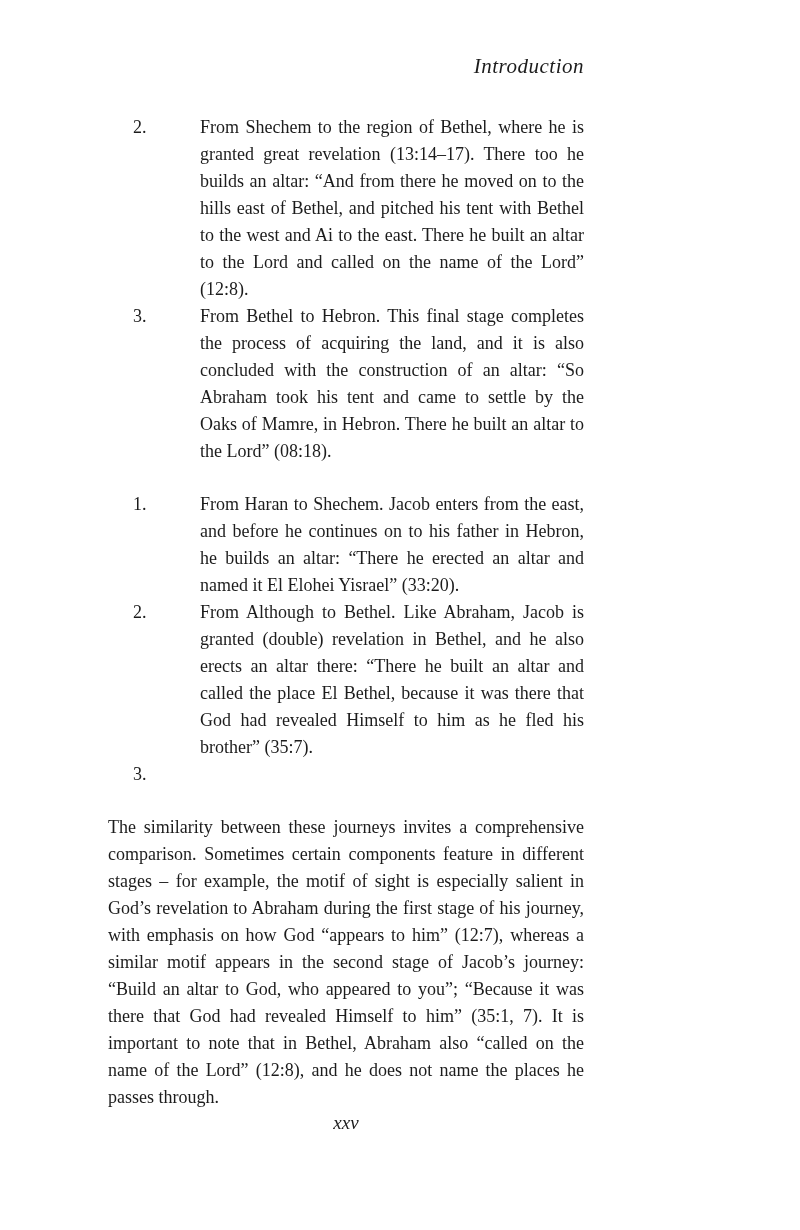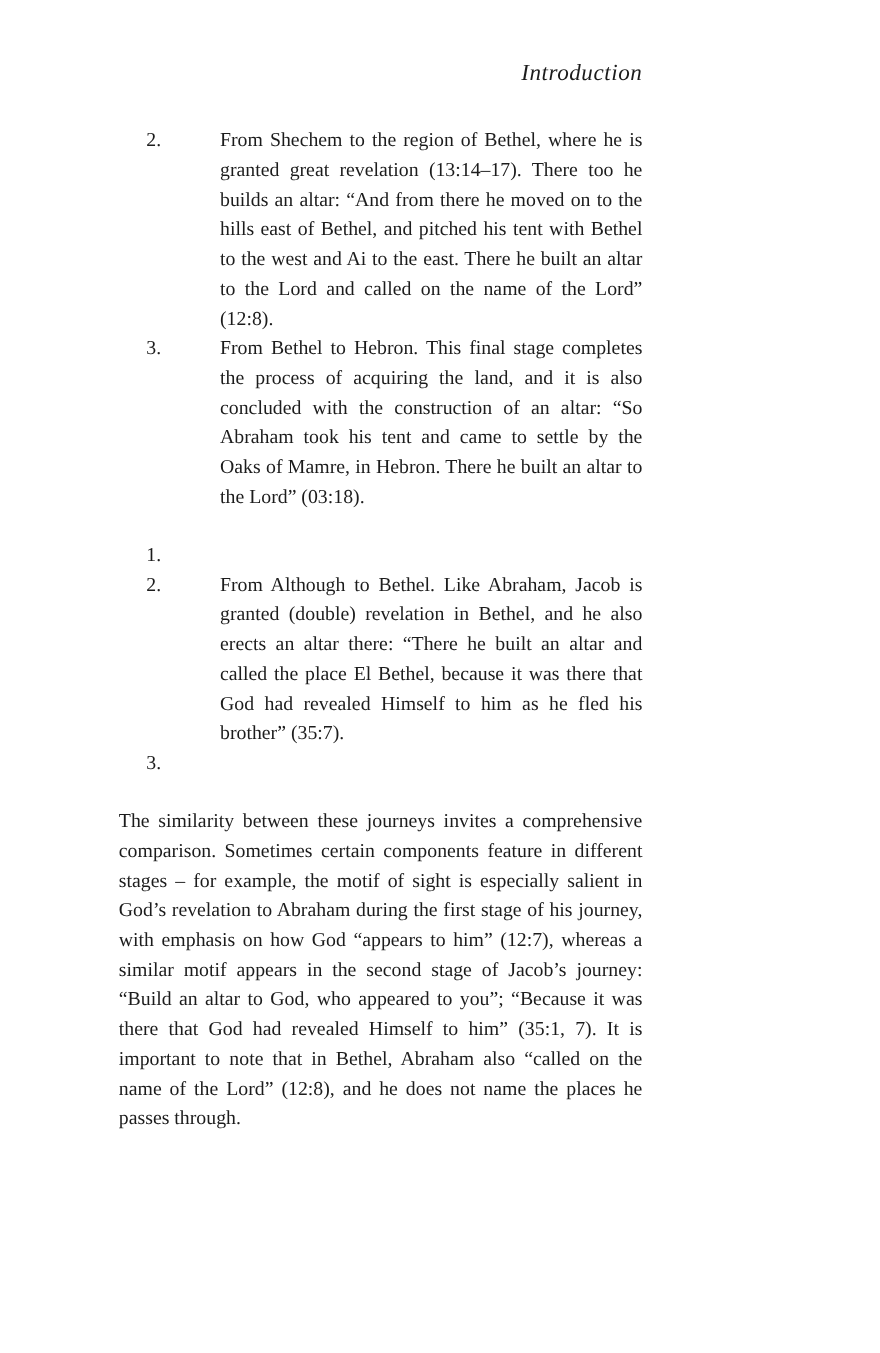--- a/index.html
+++ b/index.html
@@ -84,36 +84,38 @@
 
   <div class="content">
 
     <div class="num-list">
       <div class="list-item">
         <span class="li-num">2.</span>
         <span class="li-text">From Shechem to the region of Bethel, where he is granted great revelation (13:14–17). There too he builds an altar: “And from there he moved on to the hills east of Bethel, and pitched his tent with Bethel to the west and Ai to the east. There he built an altar to the Lord and called on the name of the Lord” (12:8).</span>
       </div>
       <div class="list-item">
         <span class="li-num">3.</span>
-        <span class="li-text">From Bethel to Hebron. This final stage completes the process of acquiring the land, and it is also concluded with the construction of an altar: “So Abraham took his tent and came to settle by the Oaks of Mamre, in Hebron. There he built an altar to the Lord” (03:18).</span>
+        <span class="li-text">From Bethel to Hebron. This final stage completes the process of acquiring the land, and it is also concluded with the construction of an altar: “So Abraham took his tent and came to settle by the Oaks of Mamre, in Hebron. There he built an altar to the Lord” (08:18).</span>
       </div>
     </div>
 
 
     <div class="num-list spaced">
       <div class="list-item">
         <span class="li-num">1.</span>
+        <span class="li-text">From Haran to Shechem. Jacob enters from the east, and before he continues on to his father in Hebron, he builds an altar: “There he erected an altar and named it El Elohei Yisrael” (33:20).</span>
       </div>
       <div class="list-item">
         <span class="li-num">2.</span>
         <span class="li-text">From Although to Bethel. Like Abraham, Jacob is granted (double) revelation in Bethel, and he also erects an altar there: “There he built an altar and called the place El Bethel, because it was there that God had revealed Himself to him as he fled his brother” (35:7).</span>
       </div>
       <div class="list-item">
         <span class="li-num">3.</span>
       </div>
     </div>
 
     <p class="para">The similarity between these journeys invites a comprehensive comparison. Sometimes certain components feature in different stages – for example, the motif of sight is especially salient in God’s revelation to Abraham during the first stage of his journey, with emphasis on how God “appears to him” (12:7), whereas a similar motif appears in the second stage of Jacob’s journey: “Build an altar to God, who appeared to you”; “Because it was there that God had revealed Himself to him” (35:1, 7). It is important to note that in Bethel, Abraham also “called on the name of the Lord” (12:8), and he does not name the places he passes through.</p>
 
   </div>
 
+  <div class="folio">xxv</div>
 
 </div>
 
 </body></html>

